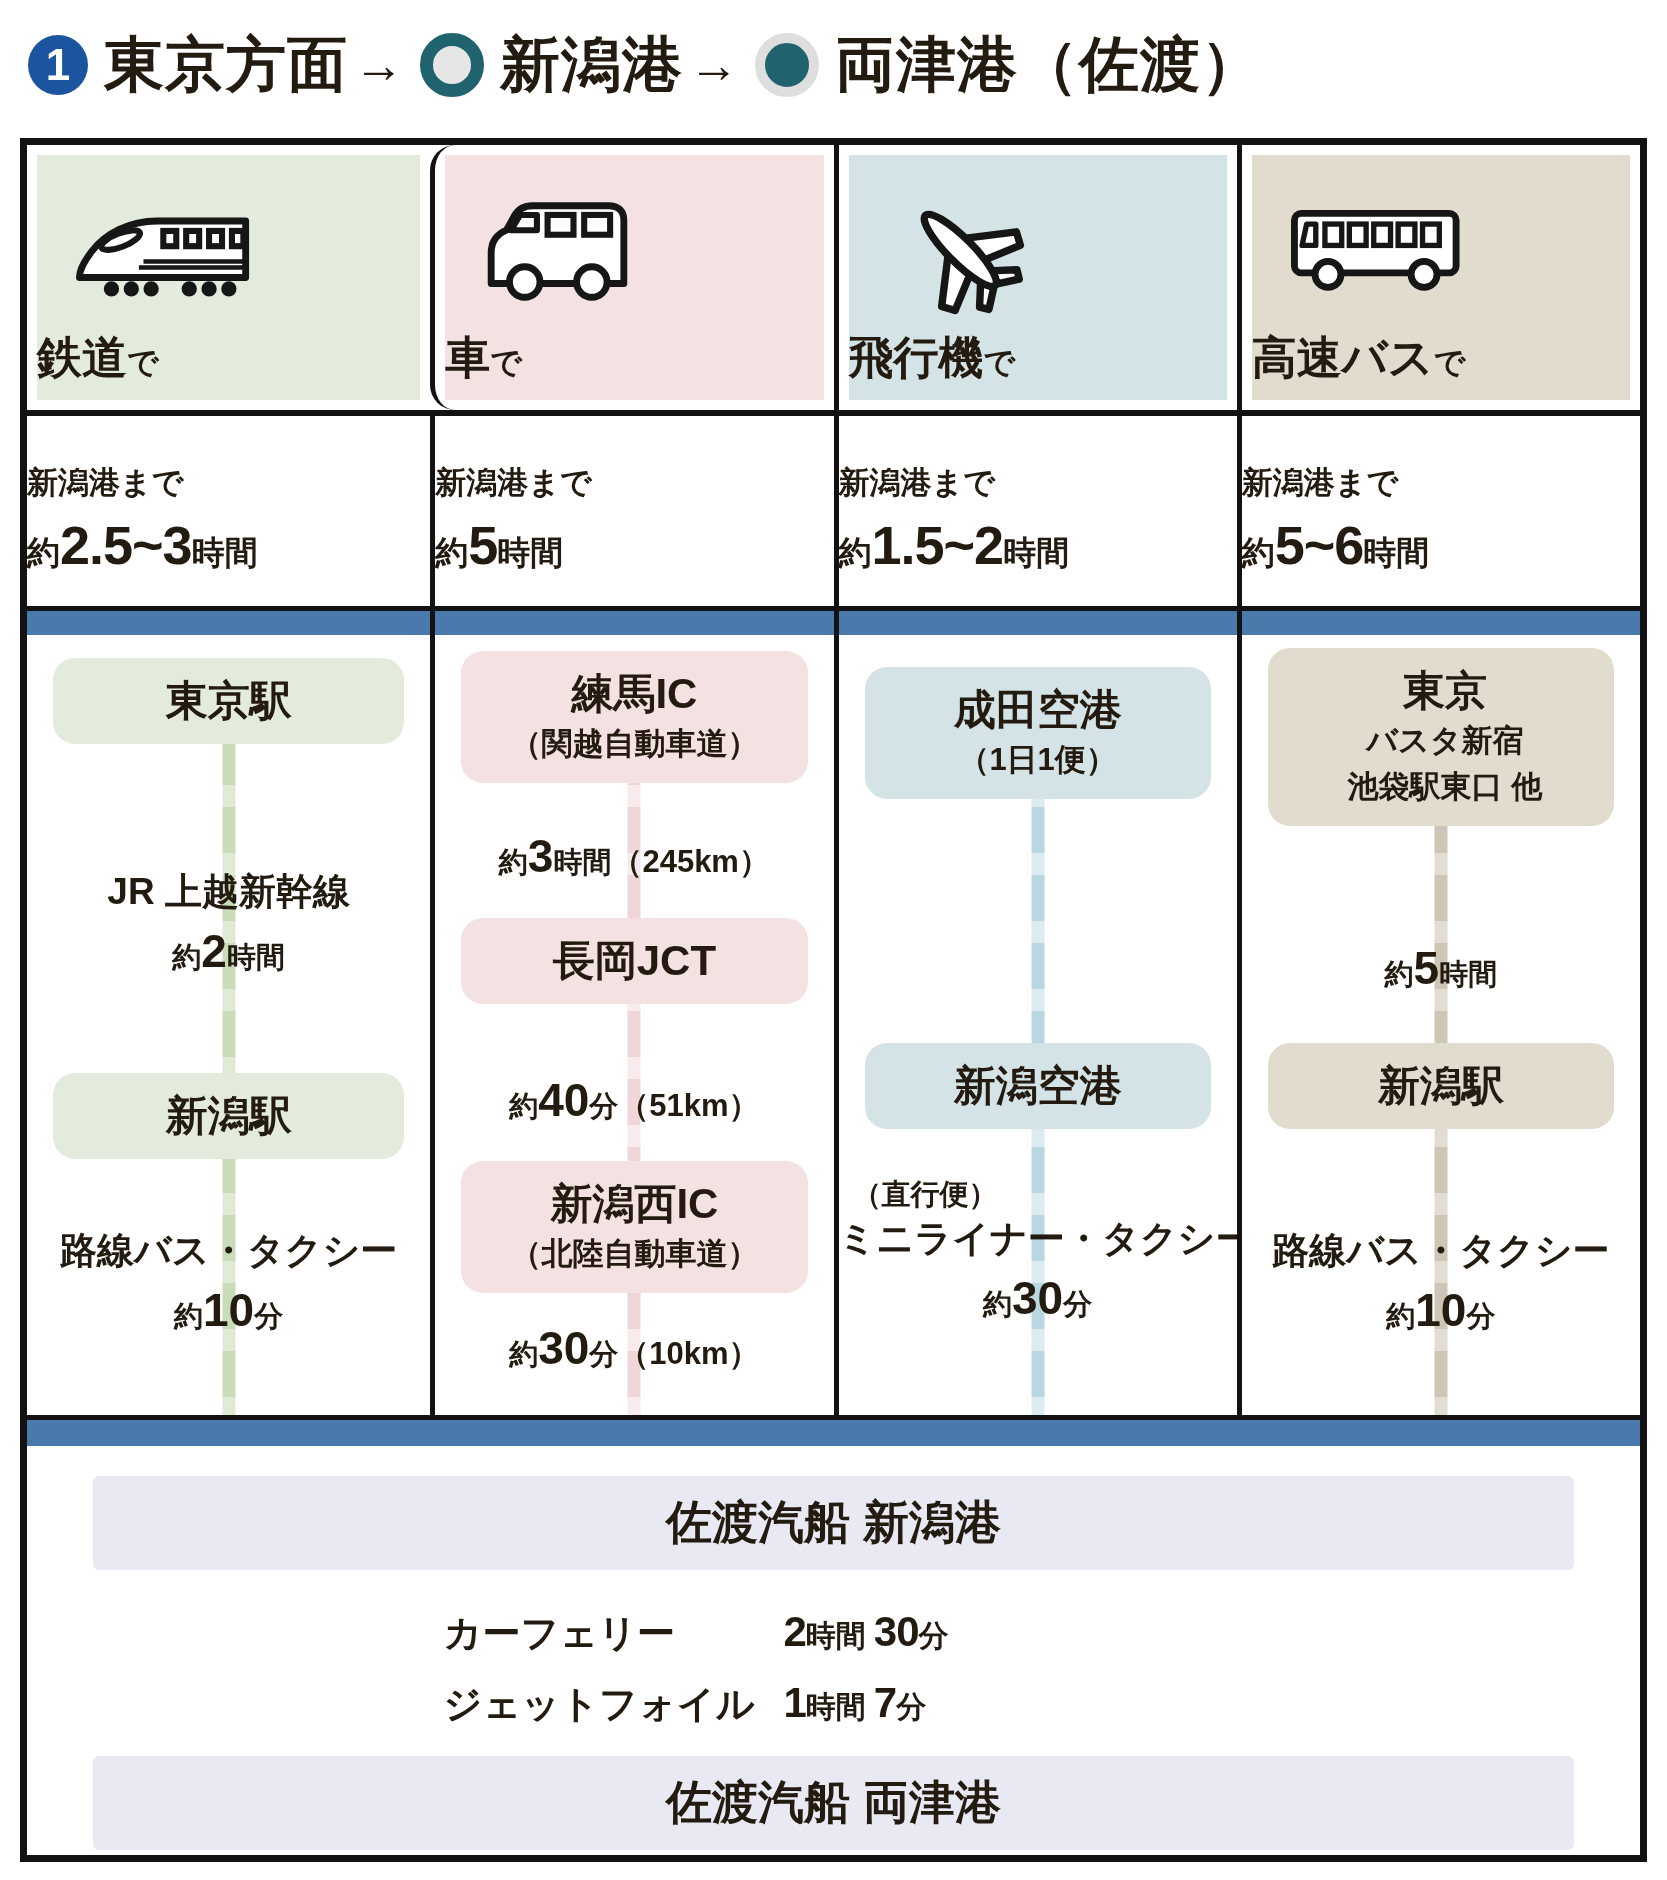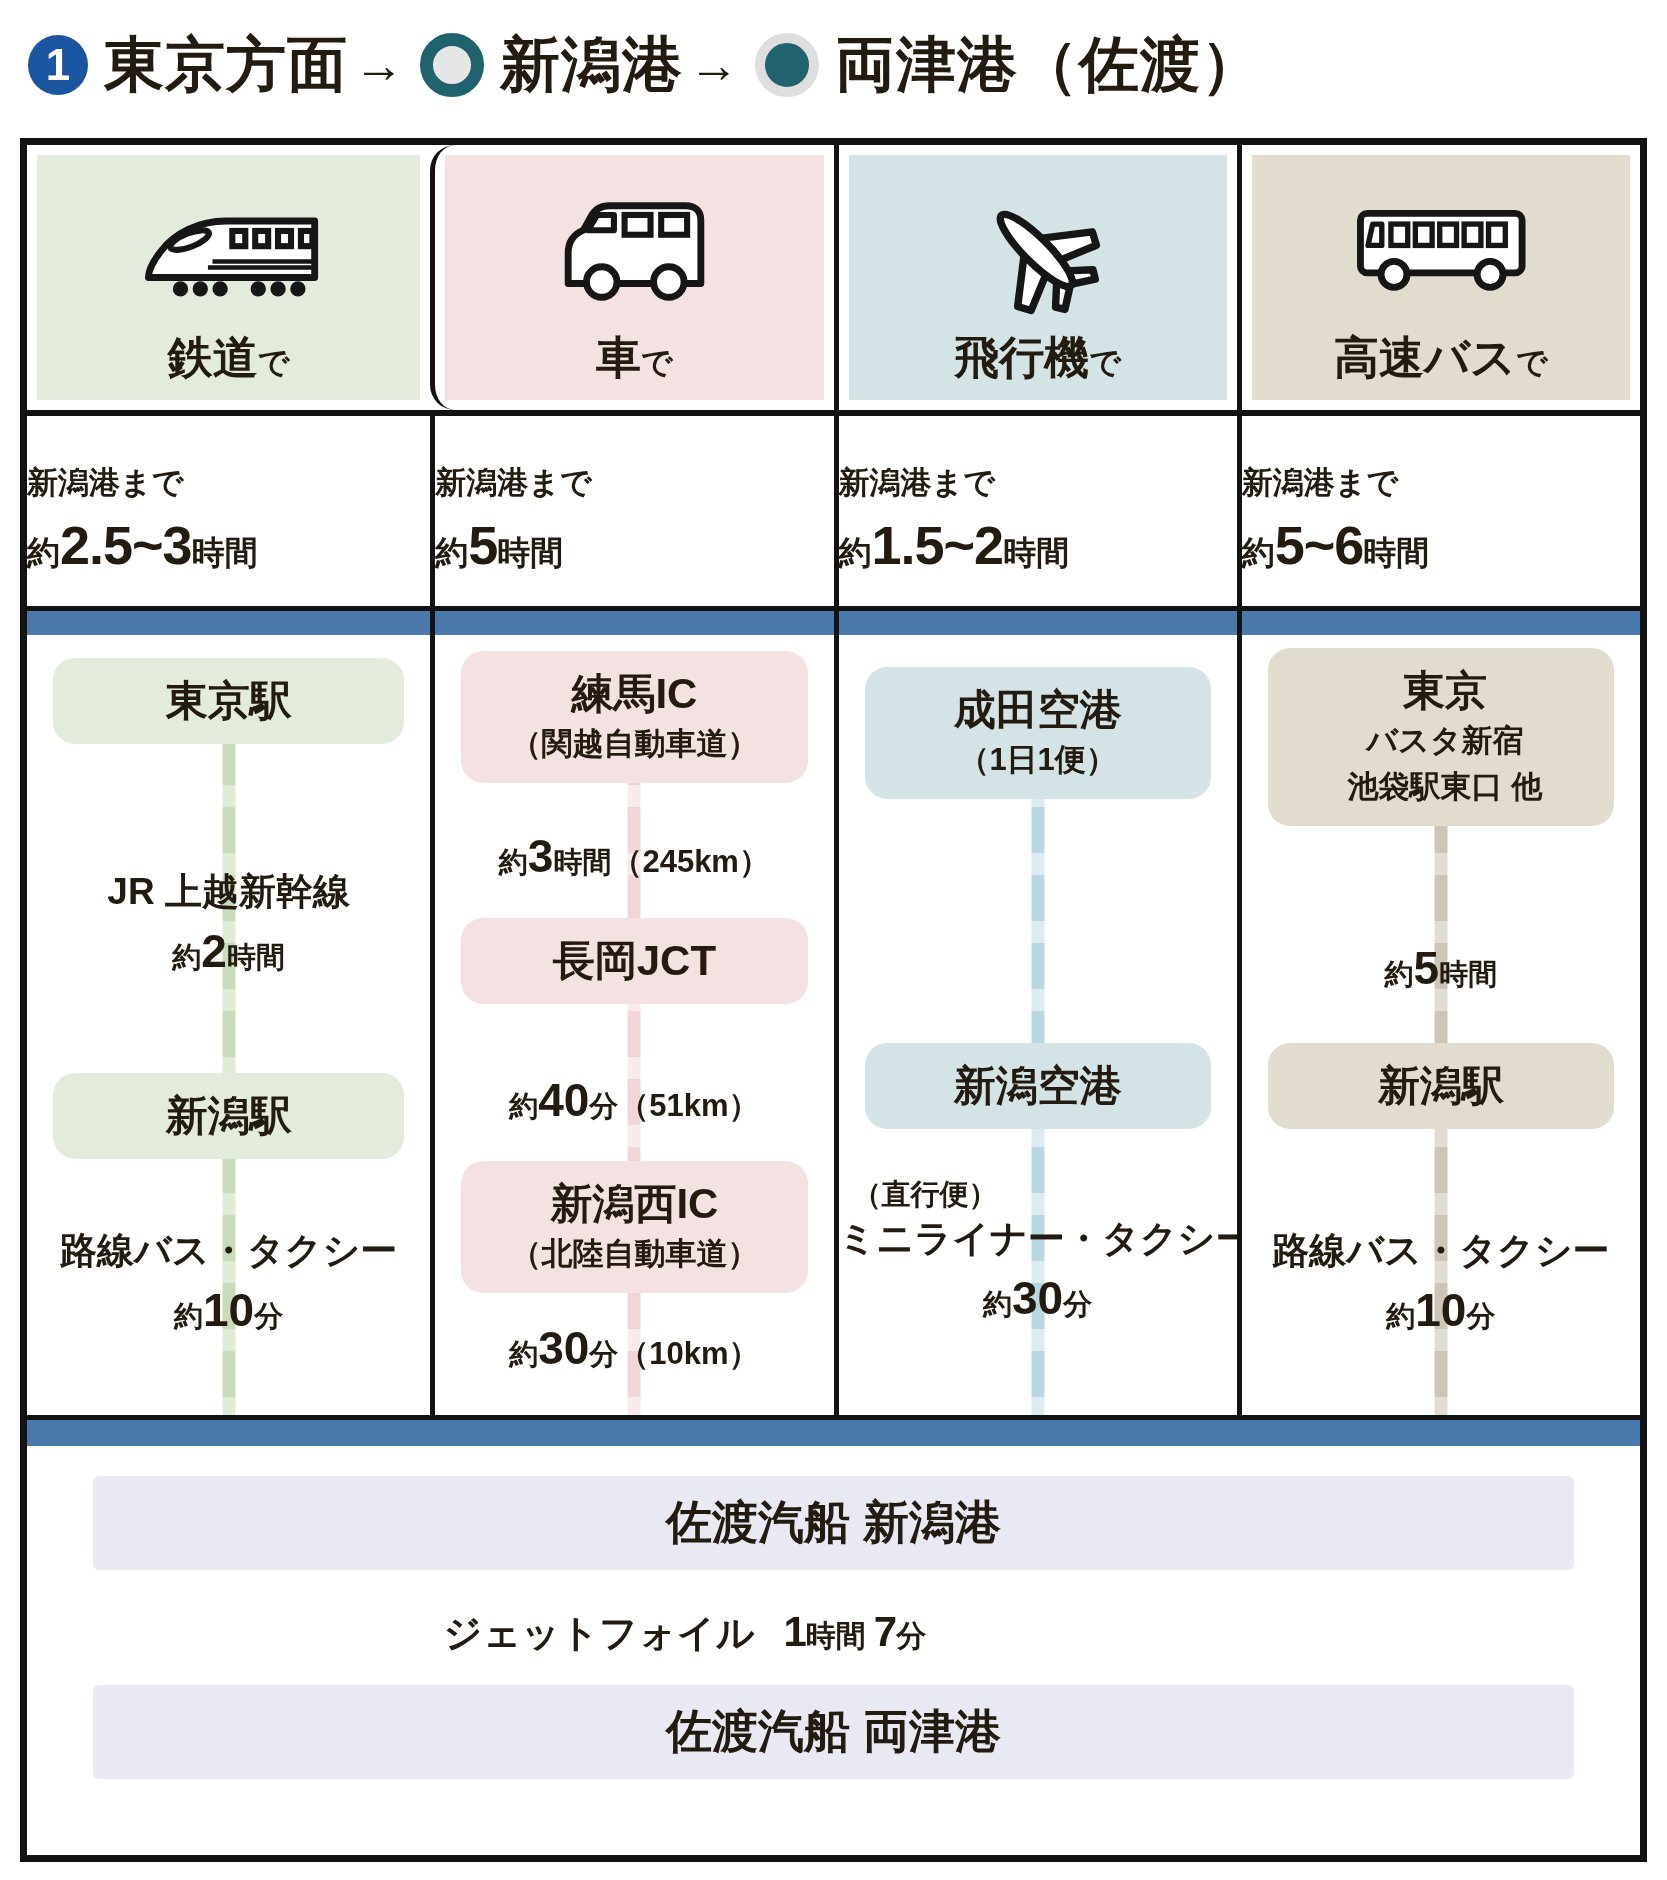--- a/index.html
+++ b/index.html
@@ -21,21 +21,21 @@
          grid-template-rows:265px 196px 29px 780px 31px auto;background:#fff;}
   .bl{border-left:5px solid #121212;}
   .hcell{grid-row:1;}
   .tcell{grid-row:2;border-top:6px solid #121212;text-align:left;padding-top:46px;box-sizing:border-box;}
   .barcell{grid-row:3;border-top:5px solid #121212;background:#4a7aab;}
   .rcell{grid-row:4;position:relative;overflow:hidden;}
   .bar2{grid-row:5;grid-column:1/-1;border-top:5px solid #121212;background:#4a7aab;}
   .ferry{grid-row:6;grid-column:1/-1;padding:30px 66px 0;box-sizing:border-box;}
 
   
-  .hbox{margin:10px;height:calc(100% - 20px);display:flex;flex-direction:column;align-items:center;box-sizing:border-box;}
+  .hbox{margin:10px;height:calc(100% - 20px);display:flex;flex-direction:column;align-items:flex-start;box-sizing:border-box;}
   .hicon{flex:1;display:flex;align-items:center;justify-content:center;padding-top:10px;}
   .hlabel{padding-bottom:20px;font-size:45px;font-weight:bold;line-height:1;}
   .hlabel .sfx{font-size:31px;}
 
   
   .dest{font-size:31px;font-weight:bold;}
   .acc{margin-top:10px;}
   .pre{font-size:33px;font-weight:bold;}
   .num{font-size:54px;font-weight:bold;letter-spacing:-1px;}
   .unit{font-size:33px;font-weight:bold;}
@@ -90,20 +90,24 @@
     <div class="arrow">→</div>
     <div class="dot"></div>
     <div class="tseg">両津港（佐渡）</div>
   </div>
 
   <div class="table" id="grid">
     <div class="bar2"></div>
     <div class="ferry">
       <div class="port">佐渡汽船 新潟港</div>
       <div class="services" id="services">
+          <div class="srow">
+            <div class="sname">カーフェリー</div>
+            <div class="sval"><span class="num">2</span><span class="unit">時間</span><span class="num">30</span><span class="unit">分</span></div>
+          </div>
           <div class="srow">
             <div class="sname">ジェットフォイル</div>
             <div class="sval"><span class="num">1</span><span class="unit">時間</span><span class="num">7</span><span class="unit">分</span></div>
           </div>
         </div>
       <div class="port port2">佐渡汽船 両津港</div>
     </div>
   <div class="hcell" style="grid-area: 1 / 1;">
         <div class="hbox" style="background: rgb(227, 235, 221);">
           <div class="hicon">

